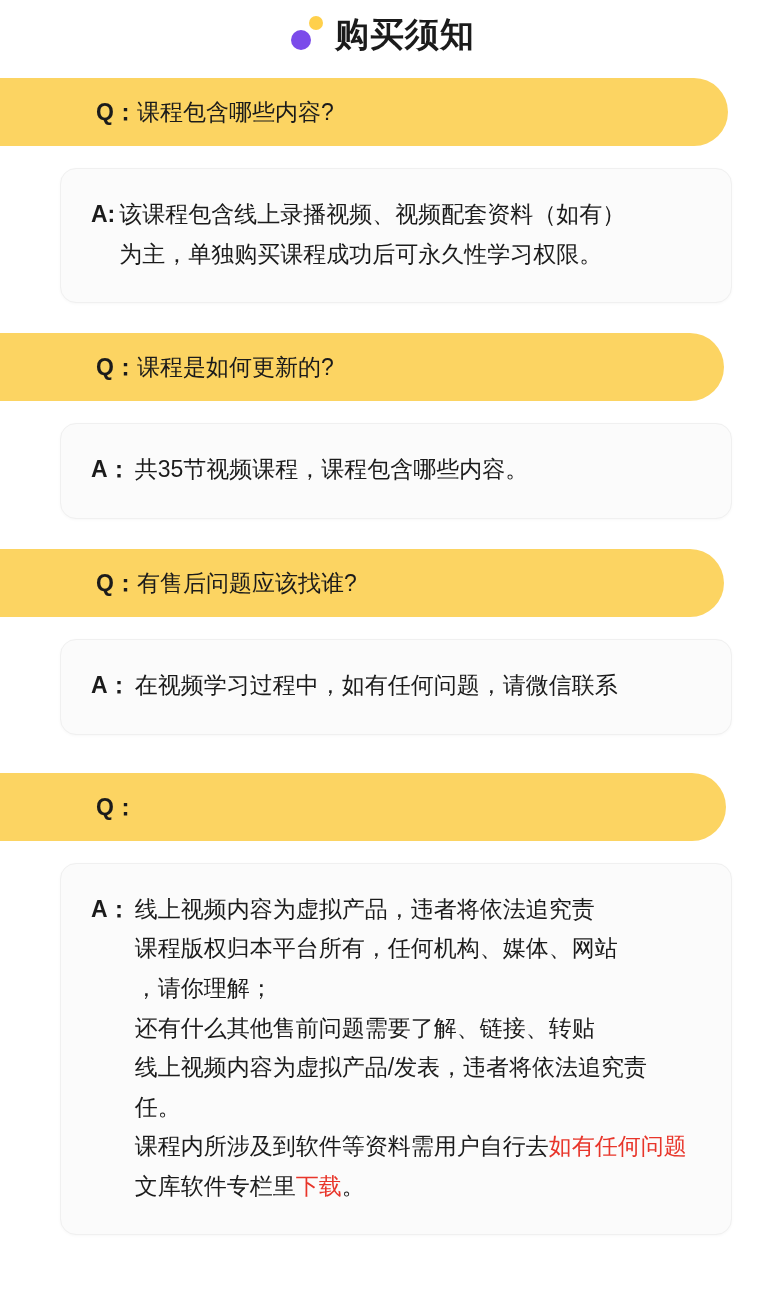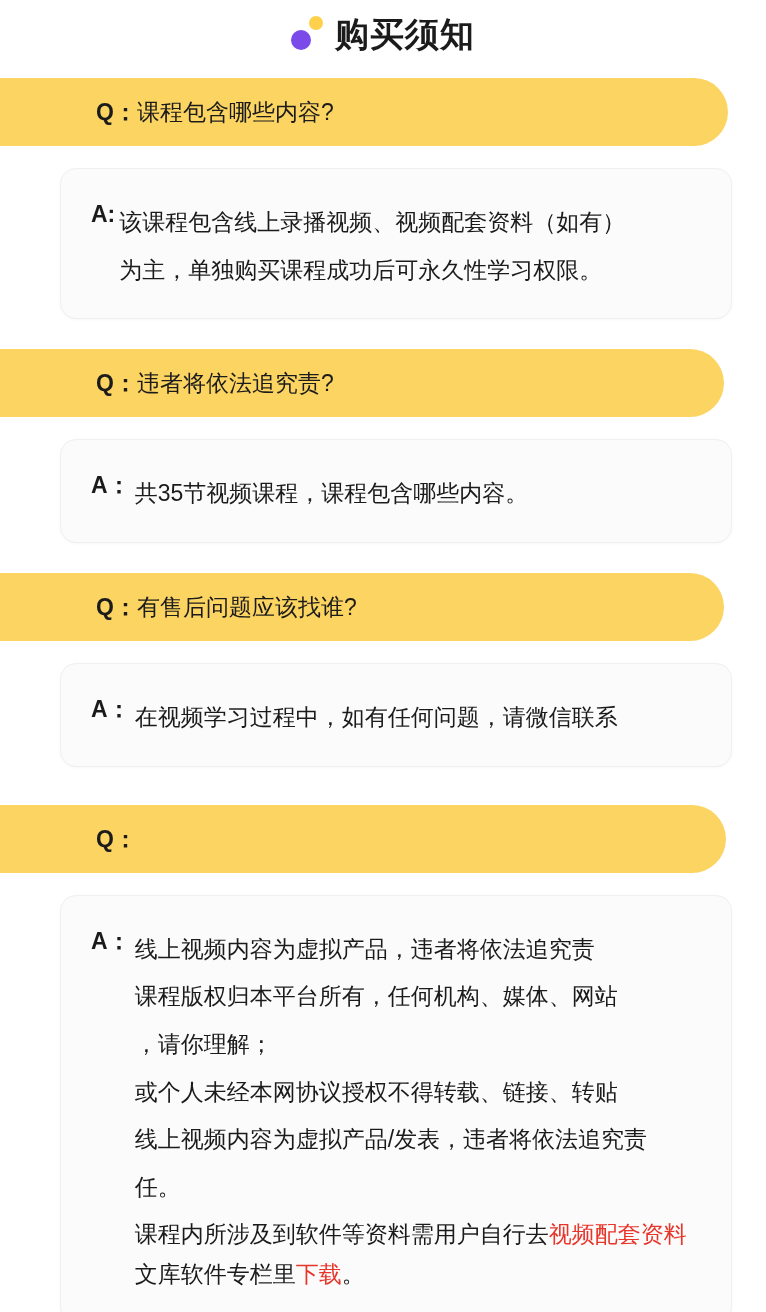--- a/index.html
+++ b/index.html
@@ -116,21 +116,21 @@
     white-space: pre;
     padding-right: 4px;
   }
   .a-body {
     flex: 1 1 auto;
     font-size: 23px;
     color: #1b1b1b;
     line-height: 1.72;
     word-break: break-word;
   }
-  .a-body .line { display: block; margin-top: 8px; }
+  .a-body .line { display: block; }
   .a-body .hl { color: #e8352a; }
 
   
   .qa-item.q1 .question { width: 728px; }
   .qa-item.q2 .question { width: 724px; }
   .qa-item.q3 .question { width: 724px; }
   .qa-item.q4 .question { width: 726px; }
 
   .qa-item.q1 { margin-bottom: 30px; }
   .qa-item.q2 { margin-bottom: 30px; }
@@ -162,21 +162,21 @@
         <div class="a-body">
           <span class="line">该课程包含线上录播视频、视频配套资料（如有）</span>
           <span class="line">为主，单独购买课程成功后可永久性学习权限。</span>
         </div>
       </div>
     </div>
 
     <div class="qa-item q2">
       <div class="question">
         <span class="q-label">Q：</span>
-          <span class="q-text">违者将依法追究责?</span>
+          <span class="q-text">课程是如何更新的?</span>
       </div>
       <div class="answer">
         <div class="a-label">A：</div>
         <div class="a-body">
           <span class="line">共35节视频课程，课程包含哪些内容。</span>
         </div>
       </div>
     </div>
 
     <div class="qa-item q3">
@@ -195,22 +195,22 @@
     <div class="qa-item q4">
       <div class="question">
         <span class="q-label">Q：</span>
       </div>
       <div class="answer">
         <div class="a-label">A：</div>
         <div class="a-body">
           <span class="line">线上视频内容为虚拟产品，违者将依法追究责</span>
           <span class="line">课程版权归本平台所有，任何机构、媒体、网站</span>
           <span class="line">，请你理解；</span>
-          <span class="line">或个人未经本网协议授权不得转载、链接、转贴</span>
+          <span class="line">还有什么其他售前问题需要了解、链接、转贴</span>
           <span class="line">线上视频内容为虚拟产品/发表，违者将依法追究责</span>
           <span class="line">任。</span>
-          <span class="line" id="rich-final"><span>课程内所涉及到软件等资料需用户自行去</span><span class="hl">视频配套资料</span><span>文库软件专栏里</span><span class="hl">下载</span><span>。</span></span>
+          <span class="line" id="rich-final"><span>课程内所涉及到软件等资料需用户自行去</span><span class="hl">如有任何问题</span><span>文库软件专栏里</span><span class="hl">下载</span><span>。</span></span>
         </div>
       </div>
     </div>
 
   </div>
 </div>
 
 </body></html>

